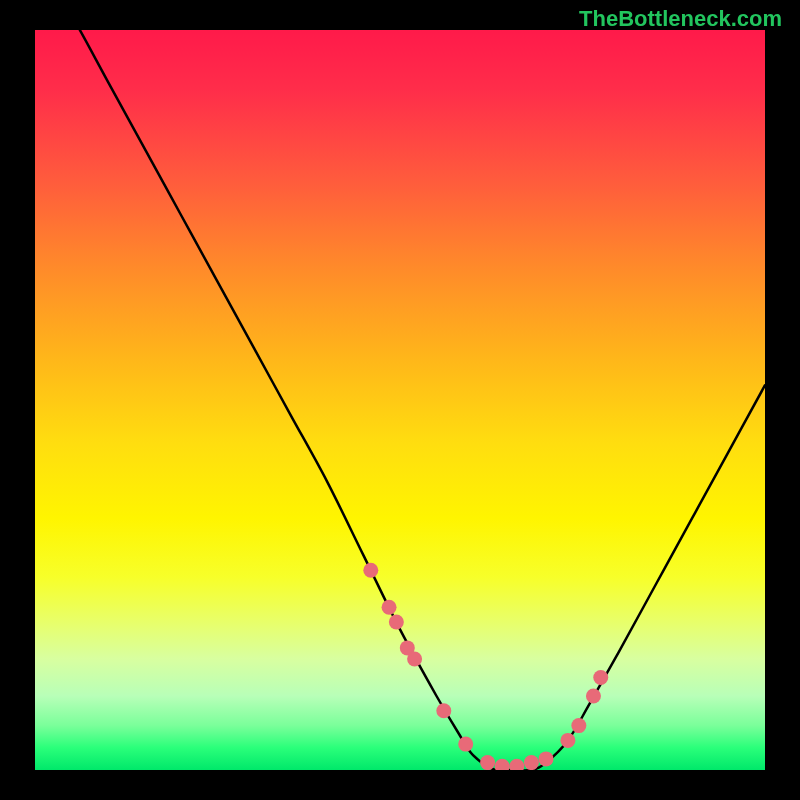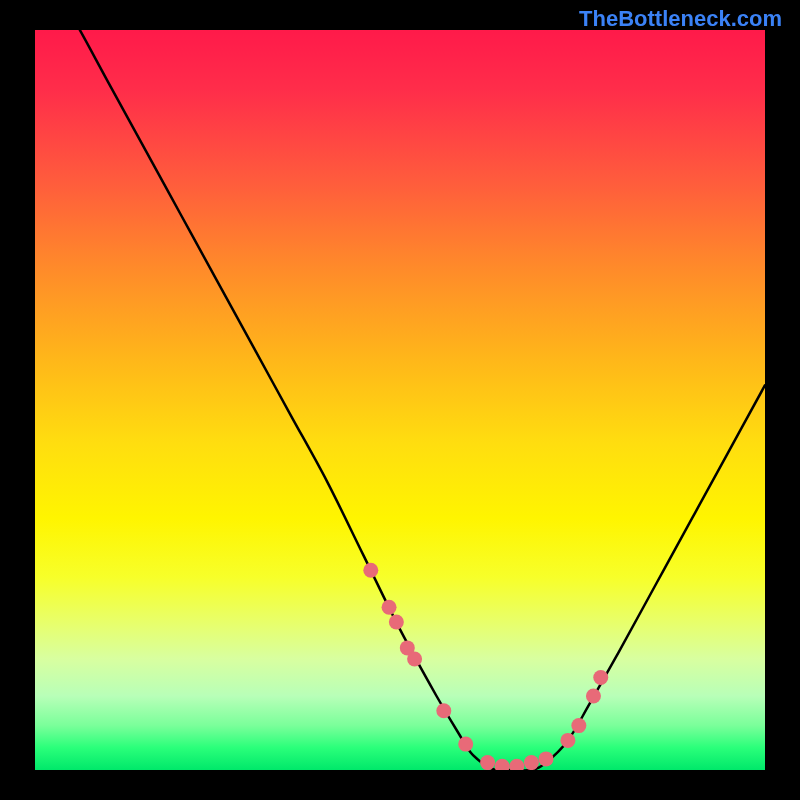--- a/index.html
+++ b/index.html
@@ -8,21 +8,21 @@
     height: 800px;
     background: #000;
     position: relative;
     font-family: Arial, sans-serif;
     overflow: hidden;
   }
   .watermark {
     position: absolute;
     top: 6px;
     right: 18px;
-    color: #3b82f6;
+    color: #22c55e;
     font-size: 22px;
     font-weight: bold;
     z-index: 10;
   }
   .plot-area {
     position: absolute;
     left: 35px;
     top: 30px;
     width: 730px;
     height: 740px;

